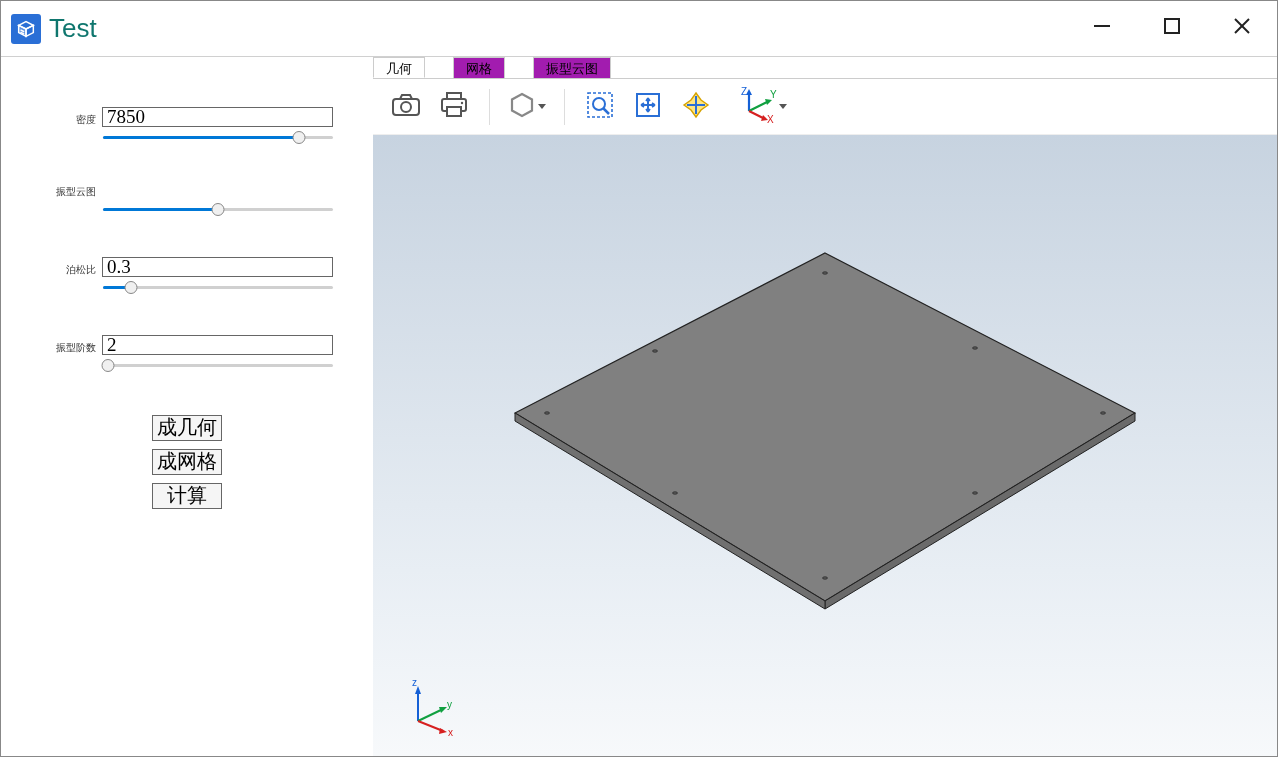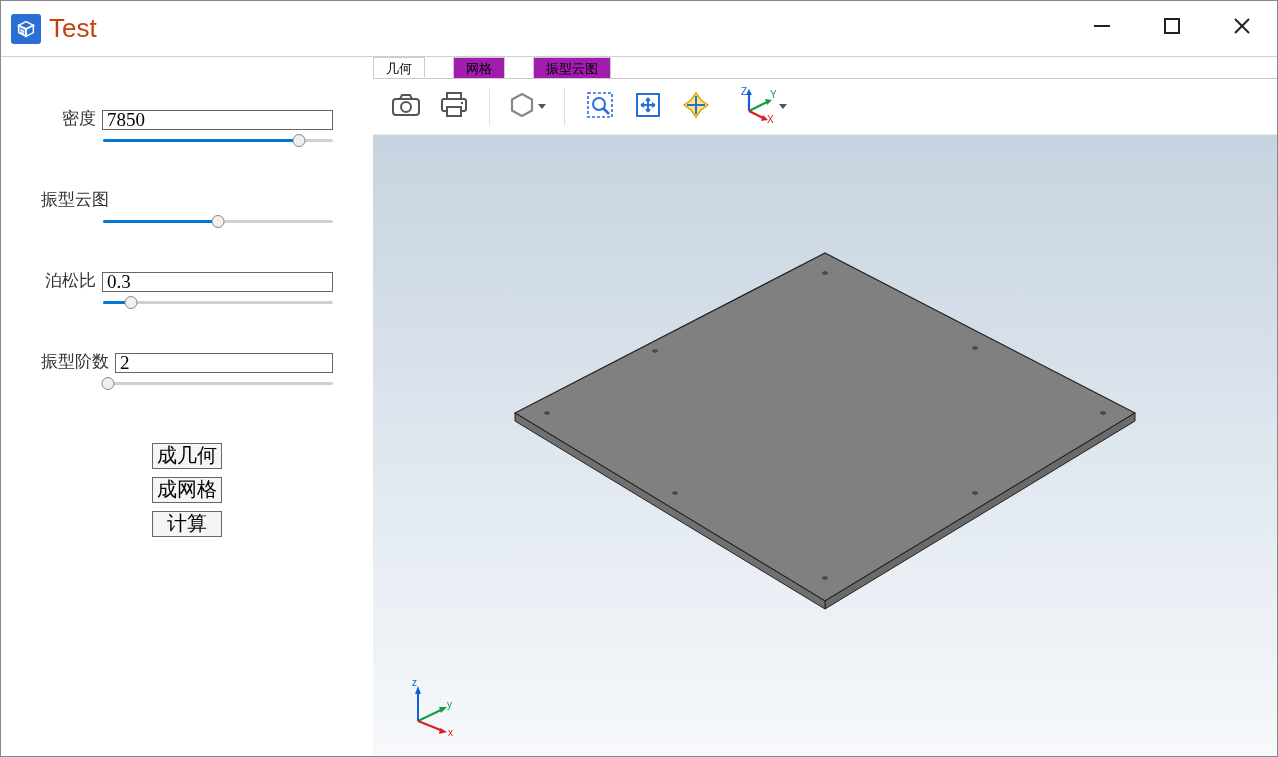--- a/index.html
+++ b/index.html
@@ -24,21 +24,21 @@
     width: 30px; height: 30px;
     background: #2a6fd6;
     border-radius: 3px;
     display: flex; align-items: center; justify-content: center;
     margin-right: 8px;
   }
   .app-icon svg { width: 22px; height: 22px; }
   .window-title {
     font-size: 26px;
     font-family: "Segoe UI", Arial, sans-serif;
-    color: #c2410c;
+    color: #0f766e;
   }
   .win-controls {
     position: absolute;
     right: 0; top: 0;
     display: flex;
   }
   .win-btn {
     width: 70px; height: 50px;
     display: flex; align-items: center; justify-content: center;
     font-size: 20px;
@@ -58,21 +58,21 @@
   }
   .param-row {
     margin-bottom: 38px;
   }
   .param-top {
     display: flex;
     align-items: flex-end;
     gap: 6px;
   }
   .param-label {
-    font-size: 17px;
+    font-size: 10px;
     color: #333;
     min-width: 55px;
     text-align: right;
     font-family: "SimSun", serif;
   }
   .param-input {
     flex: 1;
     height: 20px;
     border: 1px solid #666;
     font-family: "SimSun", serif;
@@ -106,21 +106,21 @@
   .slider-thumb {
     position: absolute;
     top: 2px;
     width: 13px; height: 13px;
     background: #f0f0f0;
     border: 1px solid #888;
     border-radius: 50%;
     transform: translateX(-50%);
   }
   .action-buttons {
-    margin-top: 50px;
+    margin-top: 40px;
     display: flex;
     flex-direction: column;
     align-items: center;
     gap: 8px;
   }
   .action-btn {
     width: 70px;
     height: 26px;
     border: 1px solid #666;
     background: #f5f5f5;

